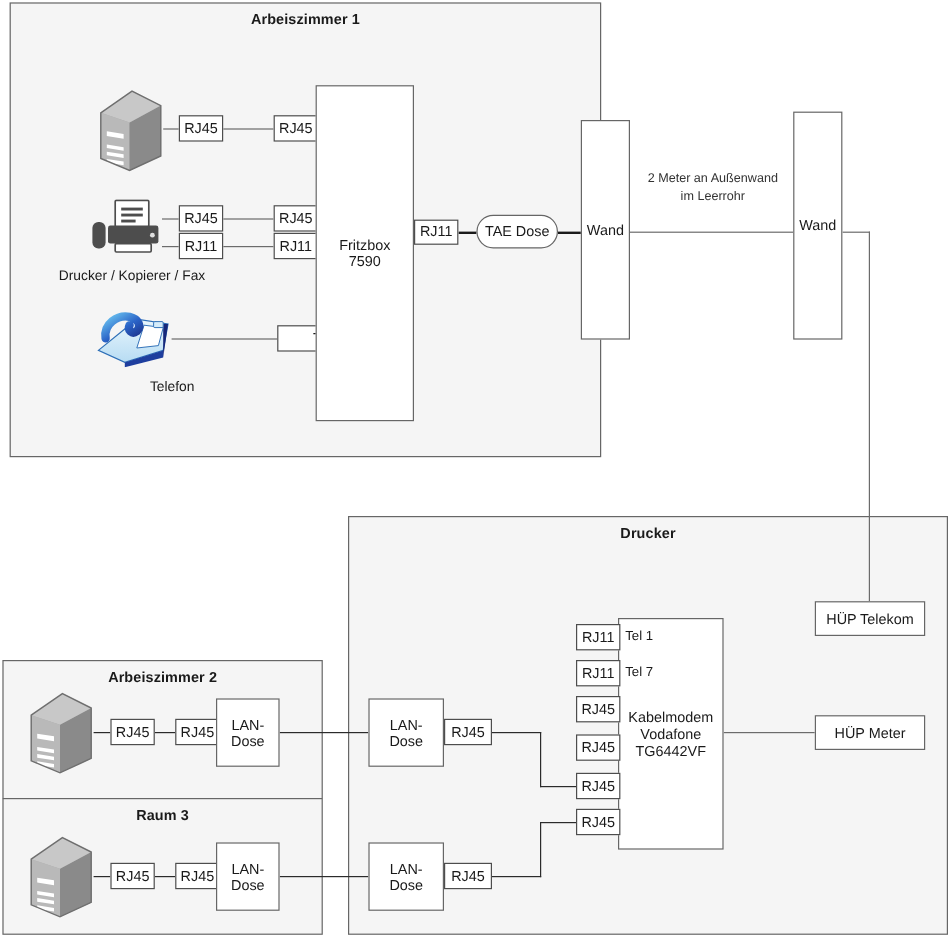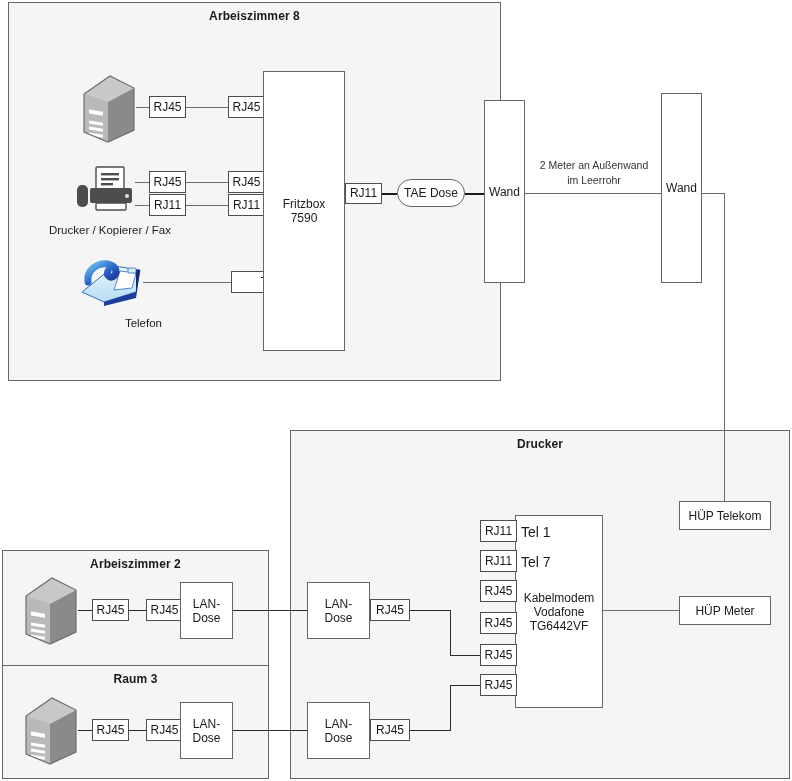--- a/index.html
+++ b/index.html
@@ -58,21 +58,21 @@
     align-items: center;
     justify-content: center;
     font-size: 12px;
     color: #1a1a1a;
     line-height: 13px;
   }
 
   
   .inner-label {
     position: absolute;
-    font-size: 14px;
+    font-size: 11px;
     color: #1a1a1a;
     text-align: right;
   }
 
   
   .line-h { background: #6b6b6b; height: 1px; }
   .line-v { background: #6b6b6b; width: 1px; }
   .line-h.dark { background: #1a1a1a; height: 2px; }
   .line-h.black { background: #2b2b2b; height: 1px; }
   .line-v.black { background: #2b2b2b; width: 1px; }
@@ -94,21 +94,21 @@
   
   .icon { position: absolute; }
   .icon svg { display: block; }
 </style>
 </head>
 <body>
 
 <div id="canvas">
 
   <div class="abs room" style="left:8px; top:2px; width:493px; height:379px;">
-    <div class="room-title">Arbeiszimmer 8</div>
+    <div class="room-title">Arbeiszimmer 1</div>
   </div>
 
   <div class="abs room" style="left:290px; top:430px; width:500px; height:349px;">
     <div class="room-title">Drucker</div>
   </div>
 
   <div class="abs room" style="left:2px; top:550px; width:267px; height:116px;">
     <div class="room-title">Arbeiszimmer 2</div>
   </div>
 
@@ -237,21 +237,21 @@
   <div class="abs port" style="left:345px; top:183px; width:37px; height:21px;">
     <span>RJ11</span>
   </div>
 
   <div class="abs node" style="left:397px; top:179px; width:68px; height:28px;border-radius:14px;">TAE Dose</div>
 
   <div class="abs node" style="left:484px; top:100px; width:41px; height:183px;">Wand</div>
 
   <div class="abs node" style="left:661px; top:93px; width:41px; height:190px;">Wand</div>
 
-  <div class="caption small" style="left:520px; top:158px; width:148px;">2 Meter an Außenwand
+  <div class="caption small" style="left:520px; top:142px; width:148px;">2 Meter an Außenwand
 im Leerrohr</div>
 
   <div class="abs node" style="left:679px; top:501px; width:92px; height:29px;">HÜP Telekom</div>
 
   <div class="abs node" style="left:679px; top:596px; width:92px; height:29px;">HÜP Meter</div>
 
   <div class="abs node" style="left:515px; top:515px; width:88px; height:193px; white-space:pre-line;">Kabelmodem
 Vodafone
 TG6442VF</div>
 

